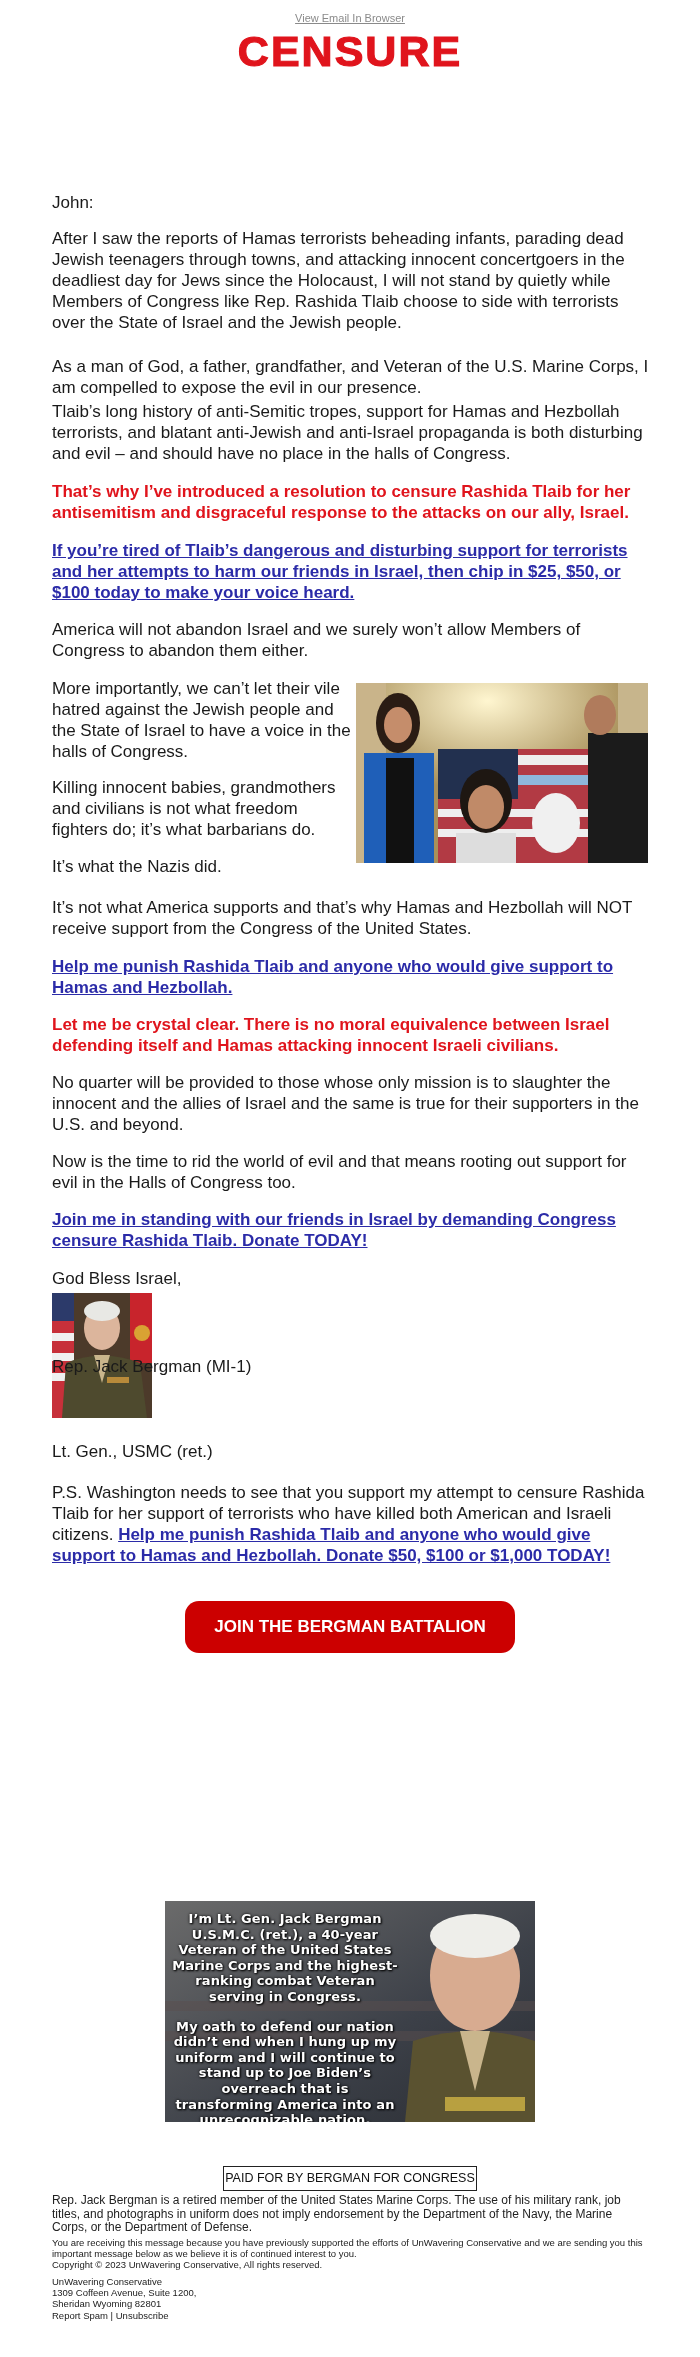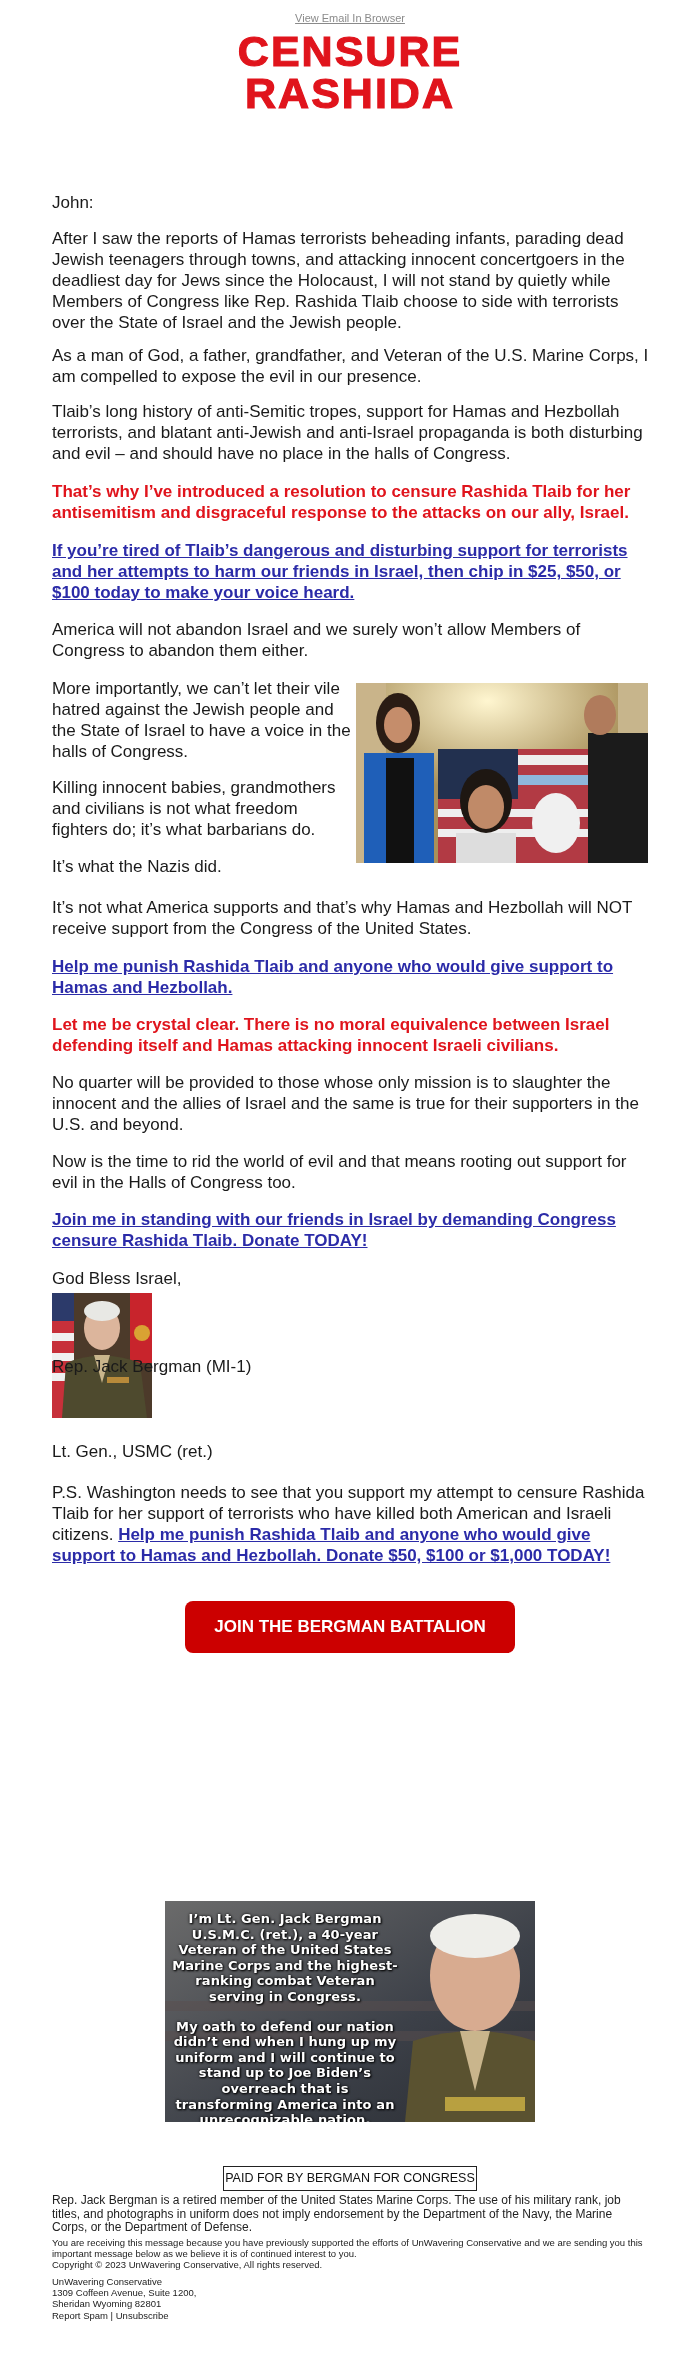--- a/index.html
+++ b/index.html
@@ -15,21 +15,21 @@
   .headline div { height: 42px; }
   p { margin: 0; font-size: 17px; line-height: 21px; }
   .blk { position: absolute; left: 52px; width: 600px; }
   .red { color: #e0141c; font-weight: bold; }
   a.lnk { color: #2b2ba8; font-weight: bold; text-decoration: underline; }
   .photo { position: absolute; left: 356px; top: 683px; width: 292px; height: 180px;
            overflow: hidden; background: #a28a55; }
   .headshot { position: absolute; left: 52px; top: 1293px; width: 100px; height: 125px;
               overflow: hidden; background: #5a5132; }
   .btn { position: absolute; left: 185px; top: 1601px; width: 330px; height: 52px;
-         background: #cc0000; border-radius: 8px; color: #fff; font-weight: bold;
+         background: #cc0000; border-radius: 14px; color: #fff; font-weight: bold;
          font-size: 17px; text-align: center; line-height: 52px; cursor: pointer;
          text-decoration: none; display: block; }
   .ad { position: absolute; left: 165px; top: 1901px; width: 370px; height: 221px;
         overflow: hidden; background: #ec4899; }
   .ad-text { position: absolute; left: 6px; top: 10px; width: 228px; text-align: center;
              color: #fff; font-weight: bold; font-size: 13px; line-height: 15.6px;
              font-family: "DejaVu Sans", sans-serif; letter-spacing: 0.1px;
              text-shadow: 1px 1px 2px #000, 0 0 3px #000; }
   .paid { position: absolute; left: 223px; top: 2166px; width: 252px; height: 23px;
           border: 1px solid #222; text-align: center; line-height: 23px; font-size: 12.5px;
@@ -44,26 +44,25 @@
 </style>
 </head>
 <body>
 
 <div class="top-link">
   <a href="#">View Email In Browser</a>
 </div>
 
 <div class="headline">
   <div>CENSURE</div>
-  <div>RASHIDA</div>
 </div>
 
 <p class="blk" style="top:192px;">John:</p>
 <p class="blk" style="top:228px;">After I saw the reports of Hamas terrorists beheading infants, parading dead Jewish teenagers through towns, and attacking innocent concertgoers in the deadliest day for Jews since the Holocaust, I will not stand by quietly while Members of Congress like Rep. Rashida Tlaib choose to side with terrorists over the State of Israel and the Jewish people.</p>
-<p class="blk" style="top:345px;">As a man of God, a father, grandfather, and Veteran of the U.S. Marine Corps, I am compelled to expose the evil in our presence.</p>
+<p class="blk" style="top:356px;">As a man of God, a father, grandfather, and Veteran of the U.S. Marine Corps, I am compelled to expose the evil in our presence.</p>
 <p class="blk" style="top:401px;">Tlaib’s long history of anti-Semitic tropes, support for Hamas and Hezbollah terrorists, and blatant anti-Jewish and anti-Israel propaganda is both disturbing and evil – and should have no place in the halls of Congress.</p>
 <p class="blk red" style="top:481px;">That’s why I’ve introduced a resolution to censure Rashida Tlaib for her antisemitism and disgraceful response to the attacks on our ally, Israel.</p>
 <p class="blk" style="top:540px;">
   <a class="lnk" href="#">If you’re tired of Tlaib’s dangerous and disturbing support for terrorists and her attempts to harm our friends in Israel, then chip in $25, $50, or $100 today to make your voice heard.</a>
 </p>
 <p class="blk" style="top:619px;">America will not abandon Israel and we surely won’t allow Members of Congress to abandon them either.</p>
 
 <p class="blk" style="top:678px; width:300px;">More importantly, we can’t let their vile hatred against the Jewish people and the State of Israel to have a voice in the halls of Congress.</p>
 <p class="blk" style="top:777px; width:300px;">Killing innocent babies, grandmothers and civilians is not what freedom fighters do; it’s what barbarians do.</p>
 <p class="blk" style="top:856px; width:300px;">It’s what the Nazis did.</p>

